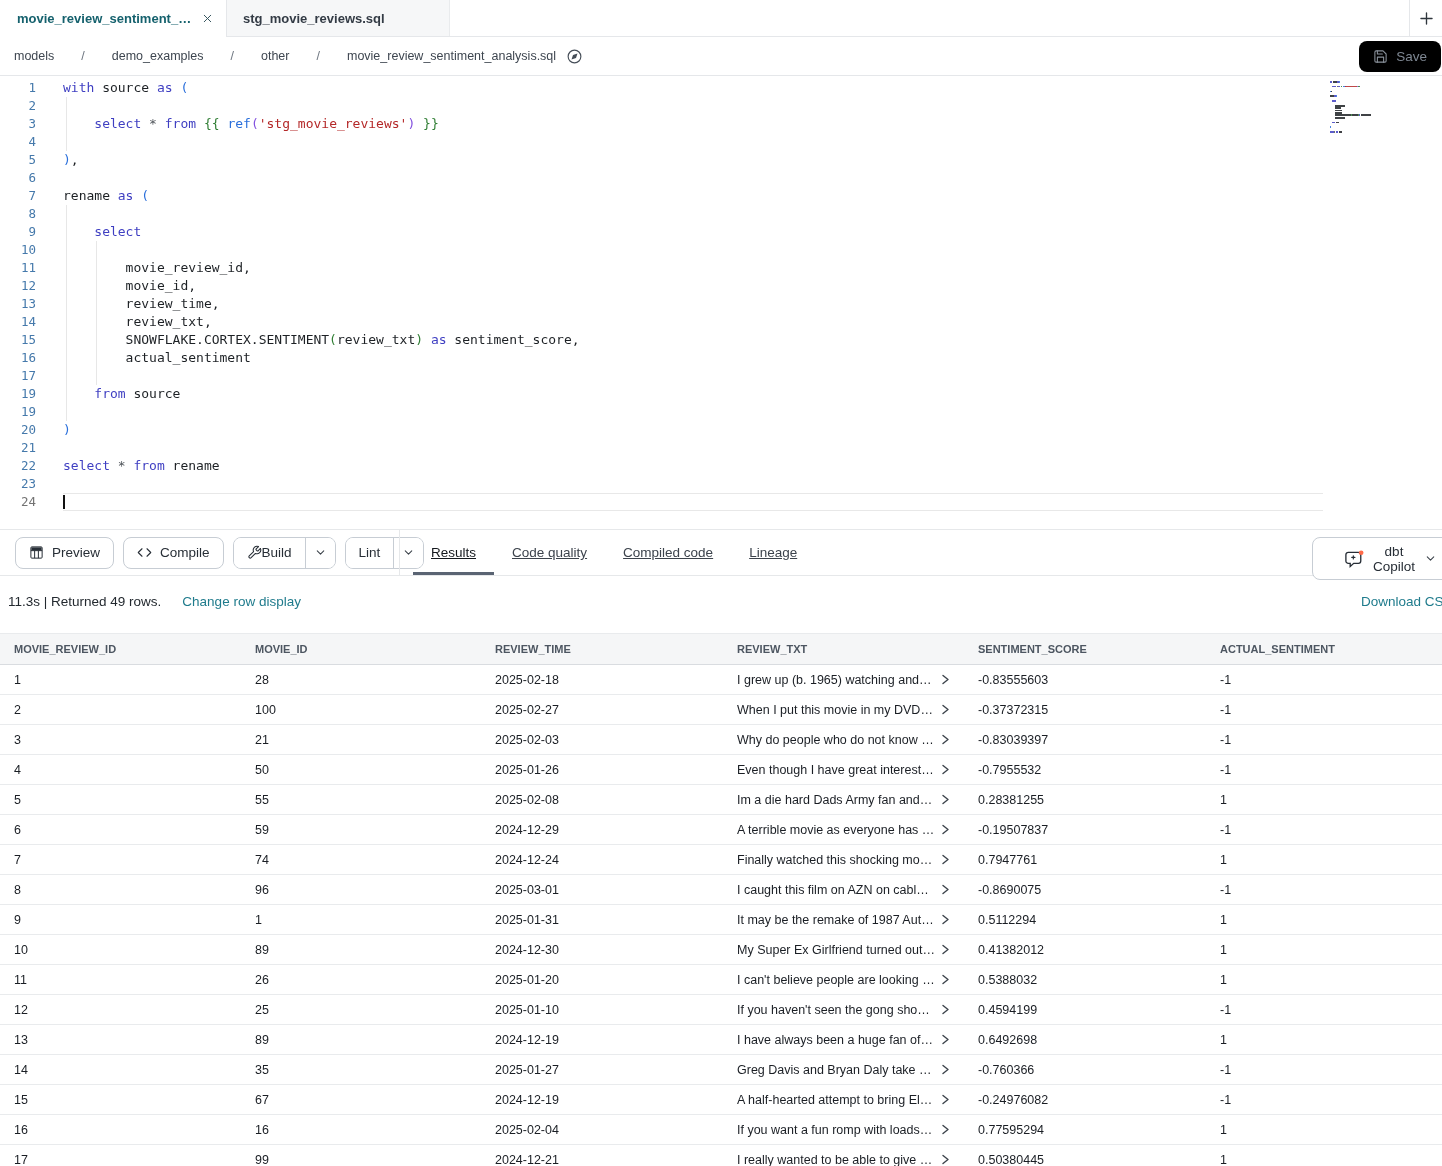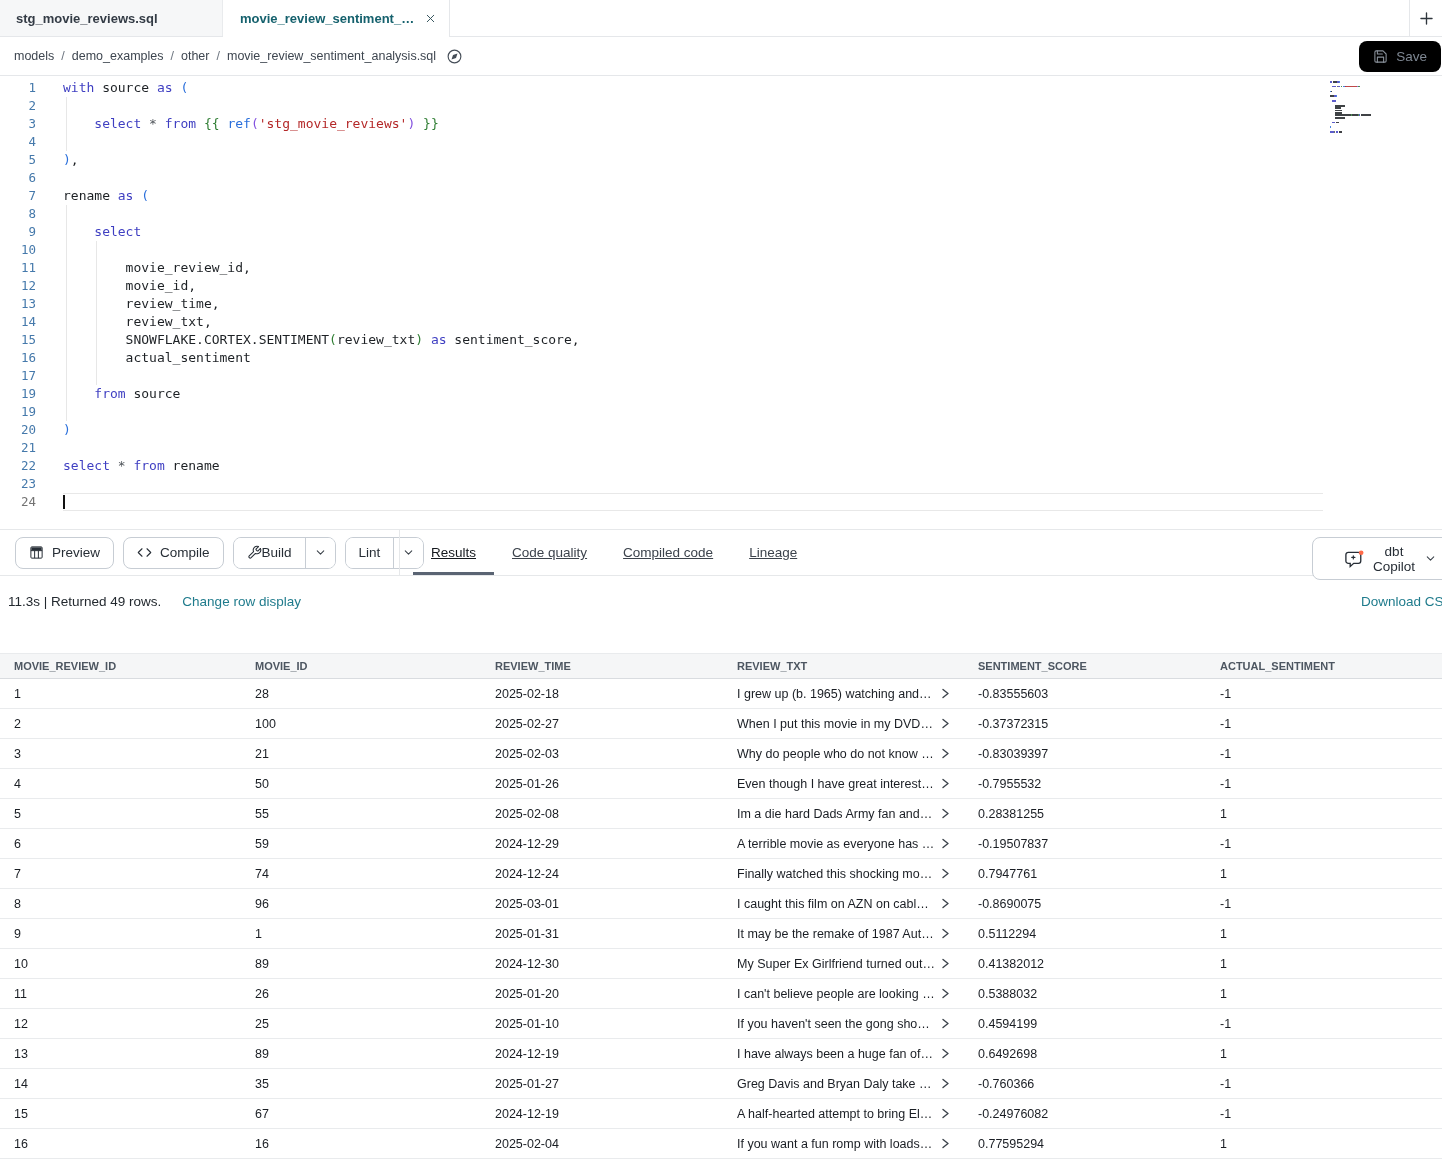--- a/index.html
+++ b/index.html
@@ -58,56 +58,56 @@
   
   .statusrow{position:absolute;top:577px;left:0;right:0;height:49px;display:flex;align-items:center;padding-left:8px;box-sizing:border-box;}
   .status-text{font-size:13.5px;color:#23292f;}
   .link{font-size:13.5px;color:#1f7b8c;cursor:pointer;text-decoration:none;}
   .change-link{margin-left:21px;}
   .download{position:absolute;left:1361px;white-space:nowrap;}
 
   
   .rtable{position:absolute;top:633px;left:0;right:0;}
   .thead,.trow{display:grid;grid-template-columns:241px 240px 242px 241px 242px 1fr;align-items:center;box-sizing:border-box;}
-  .thead{height:26px;background:#f5f6f7;border-top:1px solid #e9ebed;border-bottom:1px solid #d9dce0;margin-top:20px;}
+  .thead{height:32px;background:#f5f6f7;border-top:1px solid #e9ebed;border-bottom:1px solid #d9dce0;}
   .hcell{padding-left:14px;font-size:11px;font-weight:700;color:#4d5661;white-space:nowrap;}
   .trow{height:30px;border-bottom:1px solid #e9ebed;background:#fff;}
   .tcell{padding-left:14px;font-size:12.5px;color:#1a1e24;white-space:nowrap;}
   .txtcell{display:flex;align-items:center;}
   .txt{max-width:198px;overflow:hidden;text-overflow:ellipsis;white-space:nowrap;display:inline-block;}
   .chev{margin-left:6px;flex:none;display:inline-flex;cursor:pointer;}
 </style>
 </head>
 <body>
 
 <div class="app">
 
   <div class="tabbar">
-    <div class="tab inactive">
-      <span>stg_movie_reviews.sql</span>
-    </div>
     <div class="tab active">
       <span>movie_review_sentiment_…</span>
       <span class="tab-close">
         <svg width="13" height="13" viewBox="0 0 24 24">
             <path d="M6 6 L18 18 M18 6 L6 18" stroke="#33525c" stroke-width="1.8" fill="none" stroke-linecap="round"></path>
           </svg>
       </span>
     </div>
+    <div class="tab inactive">
+      <span>stg_movie_reviews.sql</span>
+    </div>
     <div class="newtab">
       <span style="display:flex;">
         <svg width="19" height="19" viewBox="0 0 24 24">
             <path d="M12 5v14M5 12h14" stroke="#2f363d" stroke-width="1.7" fill="none" stroke-linecap="round"></path>
           </svg>
       </span>
     </div>
   </div>
 
   <div class="crumbbar">
-    <div id="breadcrumb" style="display:flex;align-items:center;">
+    <div id="breadcrumb" style="display:flex;align-items:center;gap:20px;">
         <span class="bc-seg">models</span>
         <span class="bc-sep">/</span>
         <span class="bc-seg">demo_examples</span>
         <span class="bc-sep">/</span>
         <span class="bc-seg">other</span>
         <span class="bc-sep">/</span>
         <span class="bc-seg">movie_review_sentiment_analysis.sql</span>
       </div>
     <span class="bc-icon">
       <svg width="17" height="17" viewBox="0 0 24 24" fill="none" stroke="#454d57" stroke-width="1.6">

